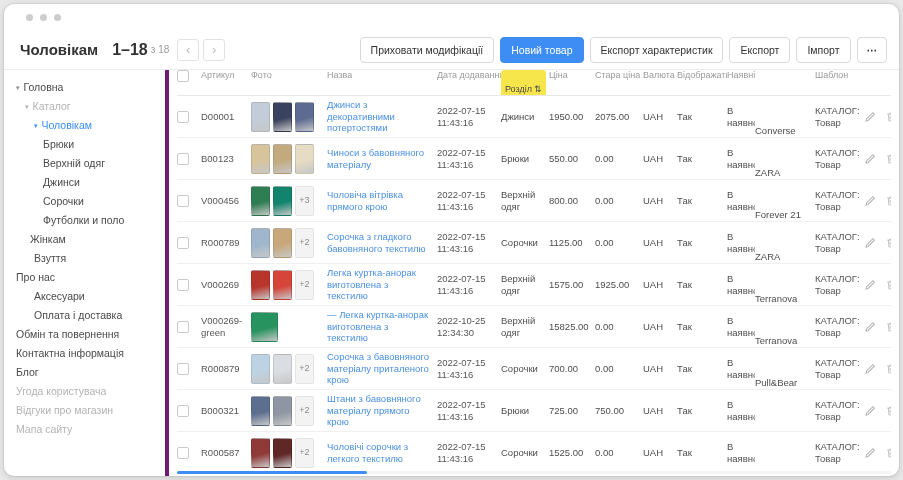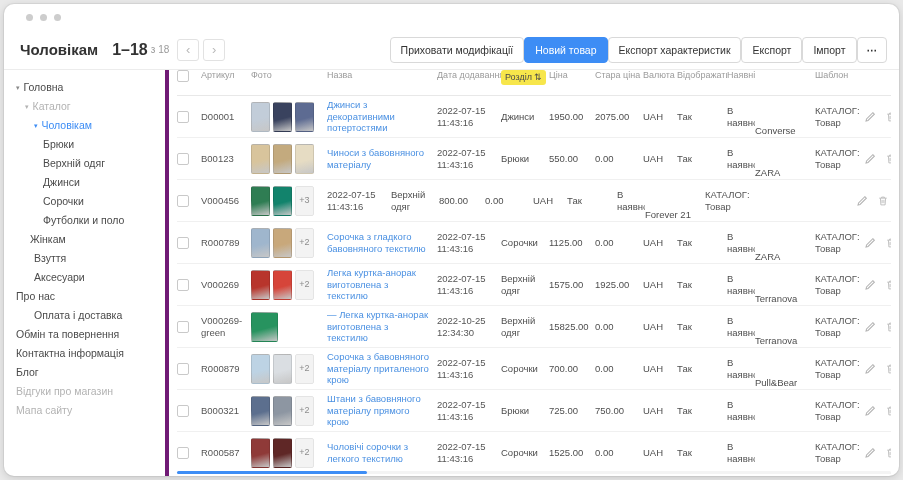--- a/index.html
+++ b/index.html
@@ -12,21 +12,21 @@
 
   .titlebar { height:26px; flex:none; display:flex; align-items:center; padding-left:22px; gap:7px; }
   .dot { width:7px; height:7px; border-radius:50%; background:#cdcdcd; }
 
   .header { height:40px; flex:none; display:flex; align-items:center; padding:0 12px 0 16px; border-bottom:1px solid #ececec; }
   .title { font-size:15px; font-weight:700; color:#333; margin-right:14px; }
   .pag-range { font-size:16px; color:#333; font-weight:700; }
   .pag-of { font-size:10px; color:#9b9b9b; margin:0 8px 0 3px; }
   .nav-btn { width:22px; height:22px; border:1px solid #e2e2e2; background:#fff; border-radius:3px;
     color:#b9b9b9; font-size:13px; line-height:20px; text-align:center; margin-right:4px; cursor:pointer; }
-  .header-actions { margin-left:auto; display:flex; align-items:center; }
+  .header-actions { margin-left:auto; display:flex; gap:6px; align-items:center; }
   .btn { height:26px; padding:0 10px; font-size:10.5px; color:#333; background:#fff;
     border:1px solid #d9d9d9; border-radius:4px; cursor:pointer; white-space:nowrap; font-family:inherit; }
   .btn-primary { background:var(--accent,#3d8df5); border-color:var(--accent,#3d8df5); color:#fff; }
   .btn-more { padding:0 9px; font-weight:700; }
 
   .bodyrow { flex:1; display:flex; min-height:0; position:relative; }
   .sidebar { width:165px; flex:none; border-right:4px solid #701a75; padding-top:8px; overflow:hidden; }
   .side-item { font-size:10.5px; color:#4a4a4a; line-height:19px; white-space:nowrap; cursor:pointer;
     display:flex; align-items:center; gap:4px; }
   .side-item .caret { font-size:7px; color:#8a8a8a; }
@@ -52,21 +52,21 @@
   .cell-oldprice{ width:48px; }
   .cell-currency{ width:34px; }
   .cell-visible { width:50px; }
   .cell-avail   { width:28px; }
   .cell-brand   { width:60px;margin-top:28px; }
   .cell-template{ width:50px; }
   .cell-actions { flex:1; min-width:34px; }
 
   .th { font-size:9px; color:#9b9b9b; white-space:nowrap; }
   .th-label { display:inline-flex; align-items:center; gap:2px; }
-  .th-label.sorted { background:var(--highlight,#f7e64b); padding:2px 4px; border-radius:3px; color:#4a4a4a; }
+  .th-label.sorted { background:var(--highlight,#f7e64b); padding:14px 4px; border-radius:3px; color:#4a4a4a; }
   .sort-icon { font-size:9px; color:#4a4a4a; cursor:pointer; }
 
   .cb { width:12px; height:12px; border:1px solid #c9c9c9; border-radius:2px; background:#fff; cursor:pointer; }
 
   .photos { display:flex; gap:3px; align-items:center; }
   .thumb { width:19px; height:30px; border-radius:2px; border:1px solid rgba(0,0,0,.1); flex:none; cursor:pointer; }
   .thumb:only-child { width:27px; }
   .more-badge { width:19px; height:30px; border-radius:2px; background:#f3f3f3; border:1px solid #e4e4e4;
     color:#8d8d8d; font-size:9px; display:flex; align-items:center; justify-content:center; flex:none; cursor:pointer; }
 
@@ -135,37 +135,40 @@
         </div>
         <div class="side-item" style="padding-left: 39px;">
           <span>Футболки и поло</span>
         </div>
         <div class="side-item" style="padding-left: 26px;">
           <span>Жінкам</span>
         </div>
         <div class="side-item" style="padding-left: 30px;">
           <span>Взуття</span>
         </div>
+        <div class="side-item" style="padding-left: 12px;">
+          <span>Про нас</span>
+        </div>
         <div class="side-item" style="padding-left: 30px;">
           <span>Аксесуари</span>
         </div>
-        <div class="side-item" style="padding-left: 12px;">
-          <span>Про нас</span>
-        </div>
         <div class="side-item" style="padding-left: 12px; margin-left: 18px;">
           <span>Оплата і доставка</span>
         </div>
         <div class="side-item" style="padding-left: 12px;">
           <span>Обмін та повернення</span>
         </div>
         <div class="side-item" style="padding-left: 12px;">
           <span>Контактна інформація</span>
         </div>
         <div class="side-item" style="padding-left: 12px;">
           <span>Блог</span>
+        </div>
+        <div class="side-item muted" style="padding-left: 12px;">
+          <span>Угода користувача</span>
         </div>
         <div class="side-item muted" style="padding-left: 12px;">
           <span>Відгуки про магазин</span>
         </div>
         <div class="side-item muted" style="padding-left: 12px;">
           <span>Мапа сайту</span>
         </div>
       </nav>
     <div class="content">
       <div class="thead" id="thead">
@@ -303,20 +306,23 @@
               <div class="cb"></div>
             </div>
             <div class="cell cell-sku"><span>V000456</span></div>
             <div class="cell cell-photo">
               <div class="photos">
                 <div class="thumb" style="background: linear-gradient(165deg, rgb(47, 125, 83) 55%, rgba(0, 0, 0, 0.22));"></div>
                 <div class="thumb" style="background: linear-gradient(165deg, rgb(18, 131, 108) 55%, rgba(0, 0, 0, 0.22));"></div>
                 <span class="more-badge">+3</span>
               </div>
             </div>
+            <div class="cell cell-name">
+              <span class="name-link">Чоловіча вітрівка прямого крою</span>
+            </div>
             <div class="cell cell-date">
               <span class="date-line">2022-07-15</span>
               <span class="date-line">11:43:16</span>
             </div>
             <div class="cell cell-section"><span>Верхній одяг</span></div>
             <div class="cell cell-price"><span>800.00</span></div>
             <div class="cell cell-oldprice"><span>0.00</span></div>
             <div class="cell cell-currency"><span>UAH</span></div>
             <div class="cell cell-visible"><span>Так</span></div>
             <div class="cell cell-avail"><span>В наявності</span></div>

